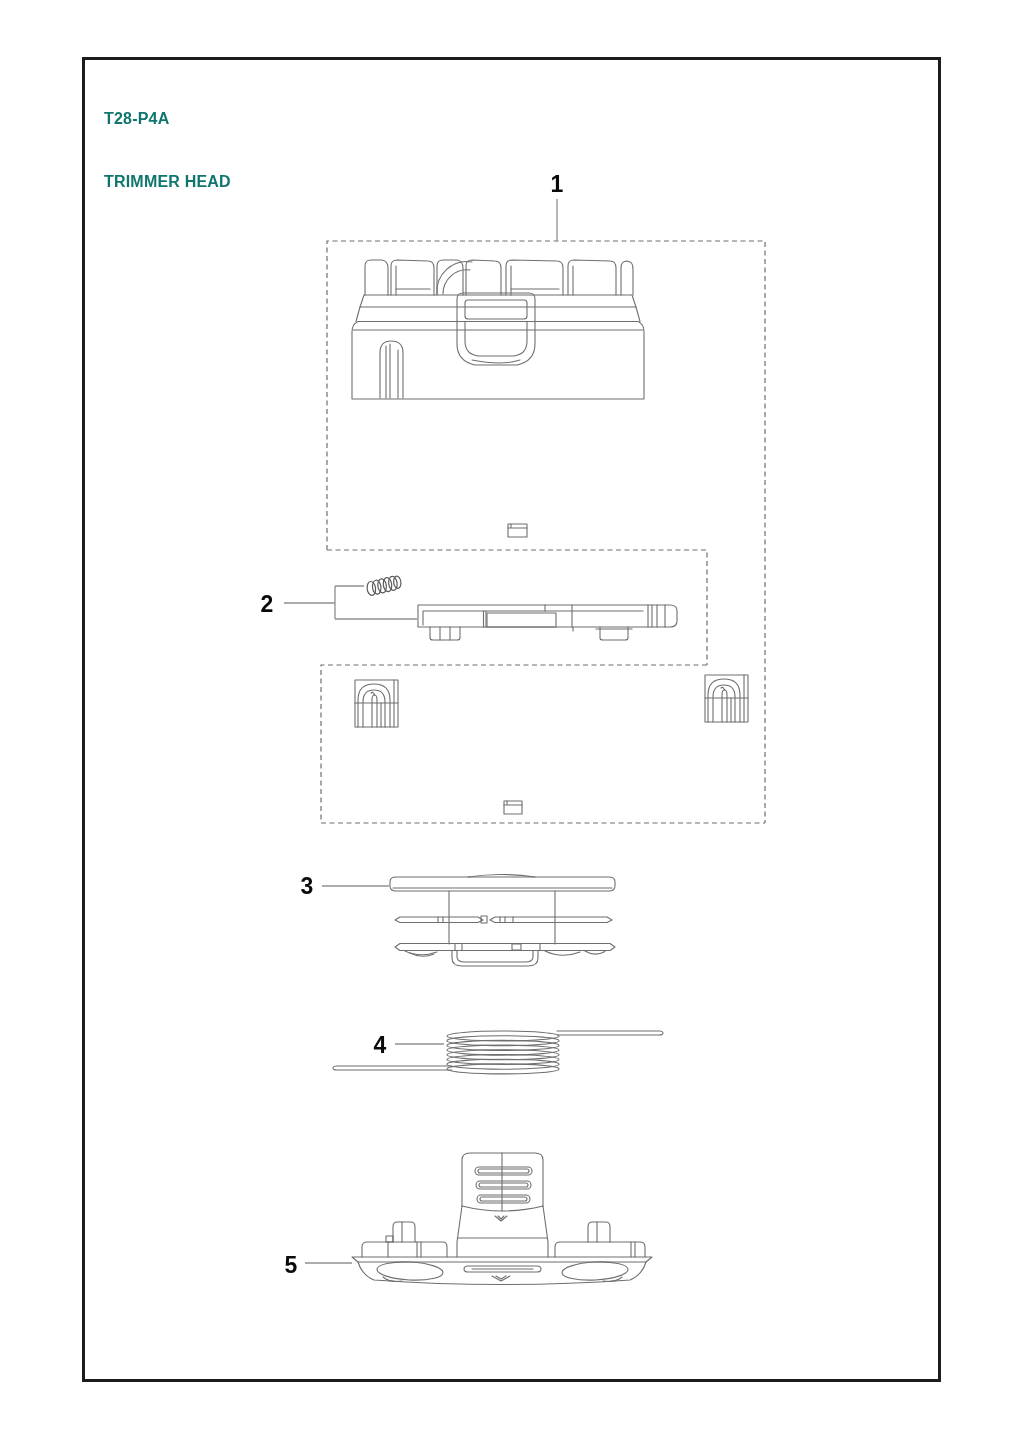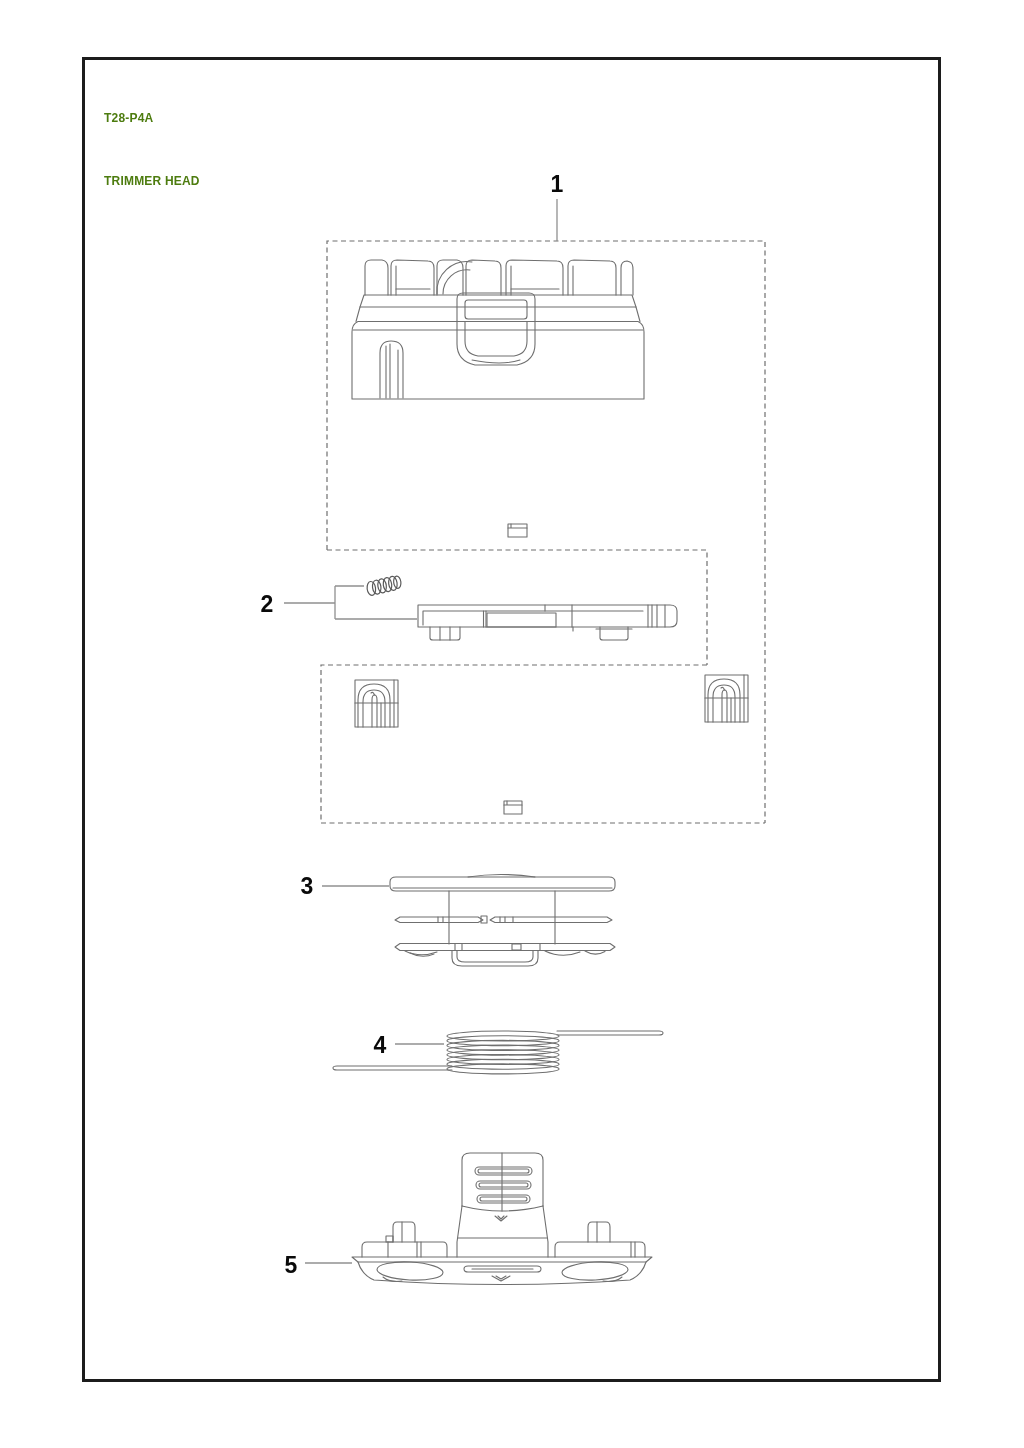--- a/index.html
+++ b/index.html
@@ -12,23 +12,23 @@
   }
   #frame{
     position:absolute;
     left:82px;top:57px;width:859px;height:1325px;
     border:3px solid #1c1c1c;
     box-sizing:border-box;
   }
   #title-block{
     position:absolute;
     left:104px;top:66px;
-    color:#4d7c0f;
+    color:#0f766e;
     font-weight:bold;
-    font-size:12px;
+    font-size:16px;
     line-height:21px;
     letter-spacing:0.2px;
     white-space:pre;
   }
   svg{position:absolute;left:0;top:0;}
   .part{stroke:#6f6f6f;stroke-width:1.1;fill:none;stroke-linecap:round;stroke-linejoin:round;}
   .dash{stroke:#6f6f6f;stroke-width:1.2;fill:none;stroke-dasharray:5 3.5;}
   .leader{stroke:#909090;stroke-width:1.3;fill:none;}
   .callout{fill:#0a0a0a;font-family:"Liberation Sans",sans-serif;font-weight:bold;font-size:23px;}
   .spring{stroke:#5a5a5a;stroke-width:1.2;fill:none;}

